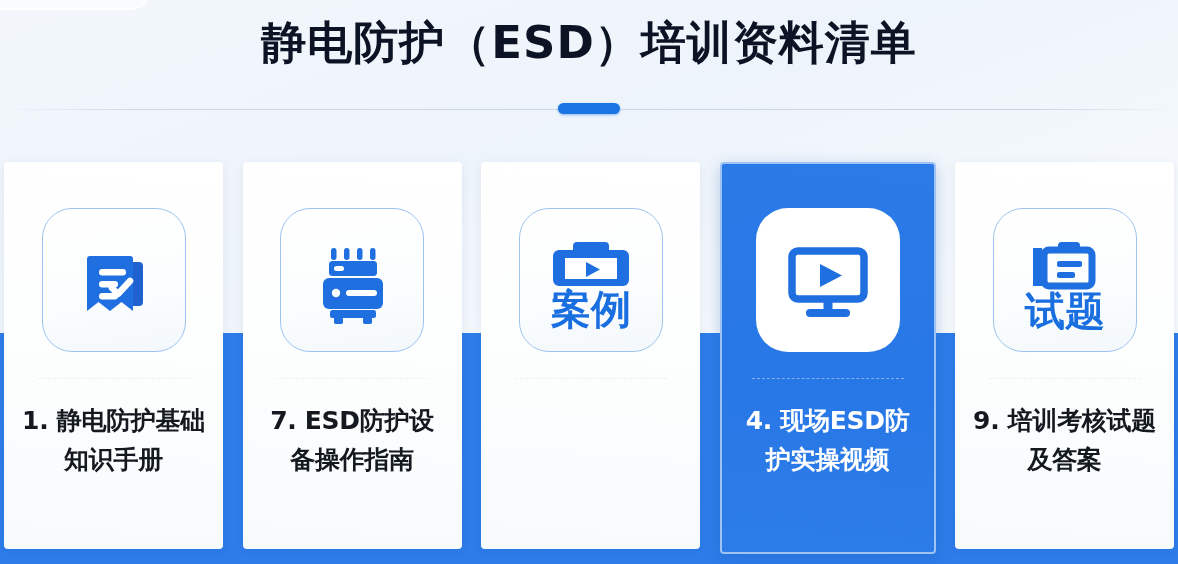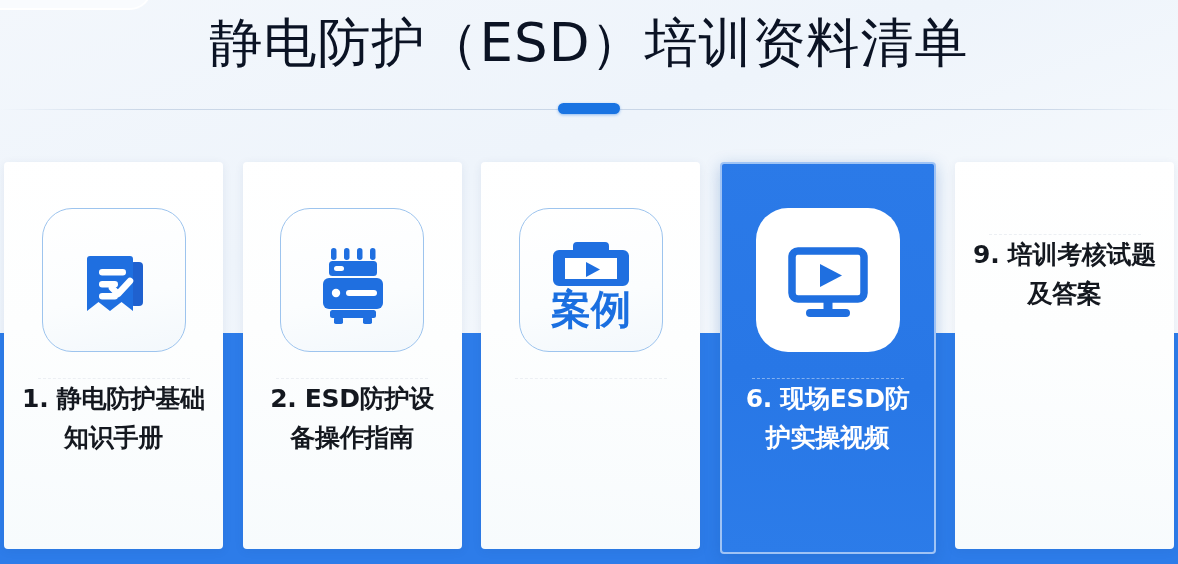--- a/index.html
+++ b/index.html
@@ -42,23 +42,23 @@
     top: 0;
     width: 1178px;
     height: 120px;
   }
   .page-title {
     position: absolute;
     left: 0;
     top: 12px;
     width: 1178px;
     text-align: center;
-    font-size: 53px;
+    font-size: 45px;
     line-height: 62px;
-    font-weight: 400;
+    font-weight: 700;
     letter-spacing: 1px;
     color: #0b1324;
     font-family: "DejaVu Sans", "Liberation Sans", sans-serif;
     white-space: nowrap;
   }
   .header-rule {
     position: absolute;
     left: 0;
     top: 109px;
     width: 1178px;
@@ -149,20 +149,21 @@
     margin-top: 26px;
     border-top: 1.5px dashed #eceff3;
     flex: none;
   }
   .is-active .sep {
     border-top-color: rgba(255,255,255,0.42);
   }
 
   
   .card-label {
+    margin-top: 22px;
     width: 186px;
     text-align: center;
     font-size: 25px;
     line-height: 39px;
     font-weight: 700;
     color: #14181f;
     font-family: "DejaVu Sans", "Liberation Sans", sans-serif;
     letter-spacing: -0.3px;
   }
   .is-active .card-label { color: #ffffff; }
@@ -216,21 +217,21 @@
               <rect x="28" y="83" width="9" height="7" rx="1.8"></rect>
               <rect x="57" y="83" width="9" height="7" rx="1.8"></rect>
             </g>
             <rect x="28" y="32" width="10" height="5" rx="2.5" fill="#ffffff"></rect>
             <circle cx="30" cy="59" r="4.2" fill="#ffffff"></circle>
             <rect x="40" y="56" width="31" height="6" rx="3" fill="#ffffff"></rect>
           </svg>
         </span>
       </div>
       <div class="sep"></div>
-      <div class="card-label">2. ESD防护设备操作指南</div>
+      <div class="card-label">7. ESD防护设备操作指南</div>
     </div>
 
     <div class="card">
       <div class="icon-tile">
         <span>
           <svg width="104" height="100" viewBox="0 0 104 100" aria-hidden="true">
             <path d="M38 12 h28 a4 4 0 0 1 4 4 v4 h14 a6 6 0 0 1 6 6 v24 a6 6 0 0 1 -6 6 h-64 a6 6 0 0 1 -6 -6 v-24 a6 6 0 0 1 6 -6 h14 v-4 a4 4 0 0 1 4 -4 z" fill="#1f6fe0"></path>
             <rect x="26" y="28" width="52" height="21" fill="#ffffff"></rect>
             <path d="M47 32 l14 7.5 l-14 7.5 z" fill="#1f6fe0"></path>
             <text x="52" y="93" text-anchor="middle" font-family="'DejaVu Sans','Liberation Sans',sans-serif" font-size="40" font-weight="700" fill="#1a6fe0">案例</text>
@@ -245,22 +246,34 @@
         <span>
           <svg width="96" height="92" viewBox="0 0 96 92" aria-hidden="true">
             <rect x="12" y="17" width="72" height="48" rx="6" fill="none" stroke="#1f6fe0" stroke-width="7.5"></rect>
             <path d="M40 30 l22 11.5 l-22 11.5 z" fill="#1f6fe0"></path>
             <rect x="43.5" y="65" width="9" height="11" fill="#1f6fe0"></rect>
             <rect x="26" y="75" width="44" height="8" rx="4" fill="#1f6fe0"></rect>
           </svg>
         </span>
       </div>
       <div class="sep"></div>
-      <div class="card-label">6. 现场ESD防护实操视频</div>
-    </div>
-
-    <div class="card">
+      <div class="card-label">4. 现场ESD防护实操视频</div>
+    </div>
+
+    <div class="card">
+      <div class="icon-tile">
+        <span>
+          <svg width="104" height="100" viewBox="0 0 104 100" aria-hidden="true">
+            <rect x="20" y="18" width="9" height="38" fill="#1f6fe0"></rect>
+            <path d="M36 20 h38 a5 5 0 0 1 5 5 v26 a5 5 0 0 1 -5 5 h-38 a5 5 0 0 1 -5 -5 v-26 a5 5 0 0 1 5 -5 z" fill="none" stroke="#1f6fe0" stroke-width="7"></path>
+            <rect x="45" y="12" width="22" height="11" rx="3.5" fill="#1f6fe0"></rect>
+            <rect x="44" y="31" width="25" height="6" rx="2" fill="#1f6fe0"></rect>
+            <rect x="44" y="42" width="18" height="6" rx="2" fill="#1f6fe0"></rect>
+            <text x="52" y="95" text-anchor="middle" font-family="'DejaVu Sans','Liberation Sans',sans-serif" font-size="40" font-weight="700" fill="#1a6fe0">试题</text>
+          </svg>
+        </span>
+      </div>
       <div class="sep"></div>
       <div class="card-label">9. 培训考核试题及答案</div>
     </div>
 
   </div>
 </div>
 
 </body></html>

